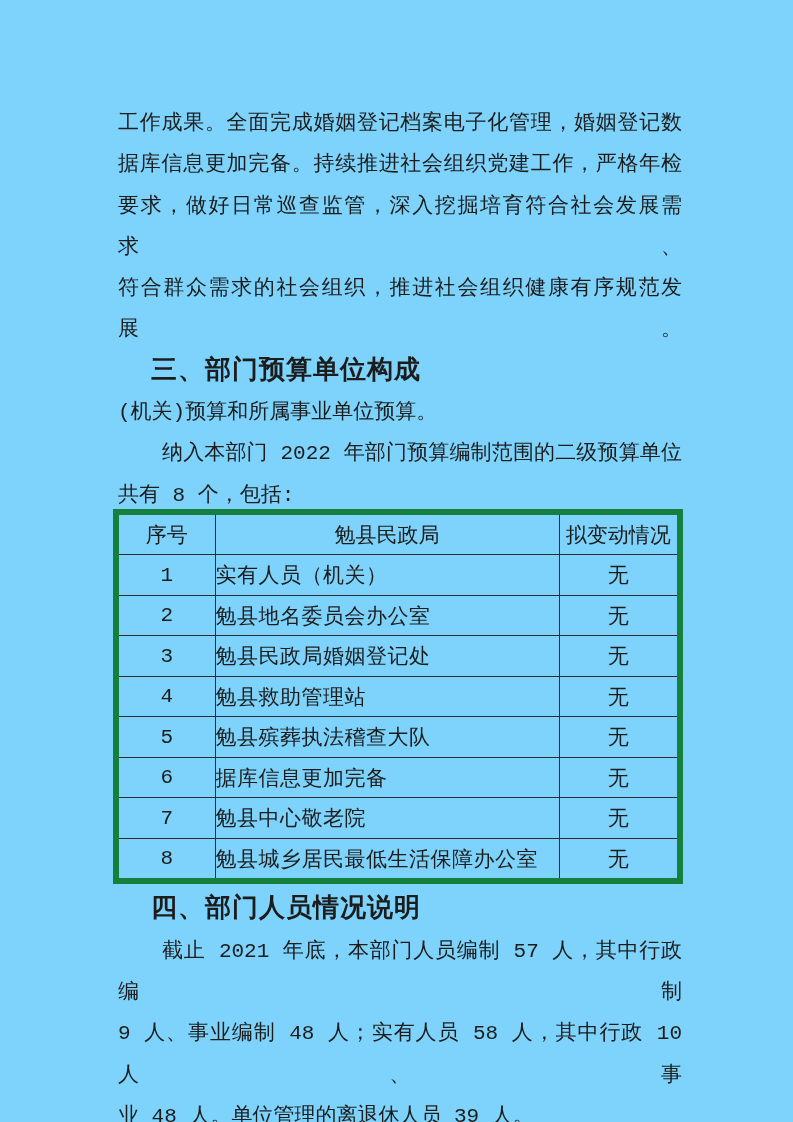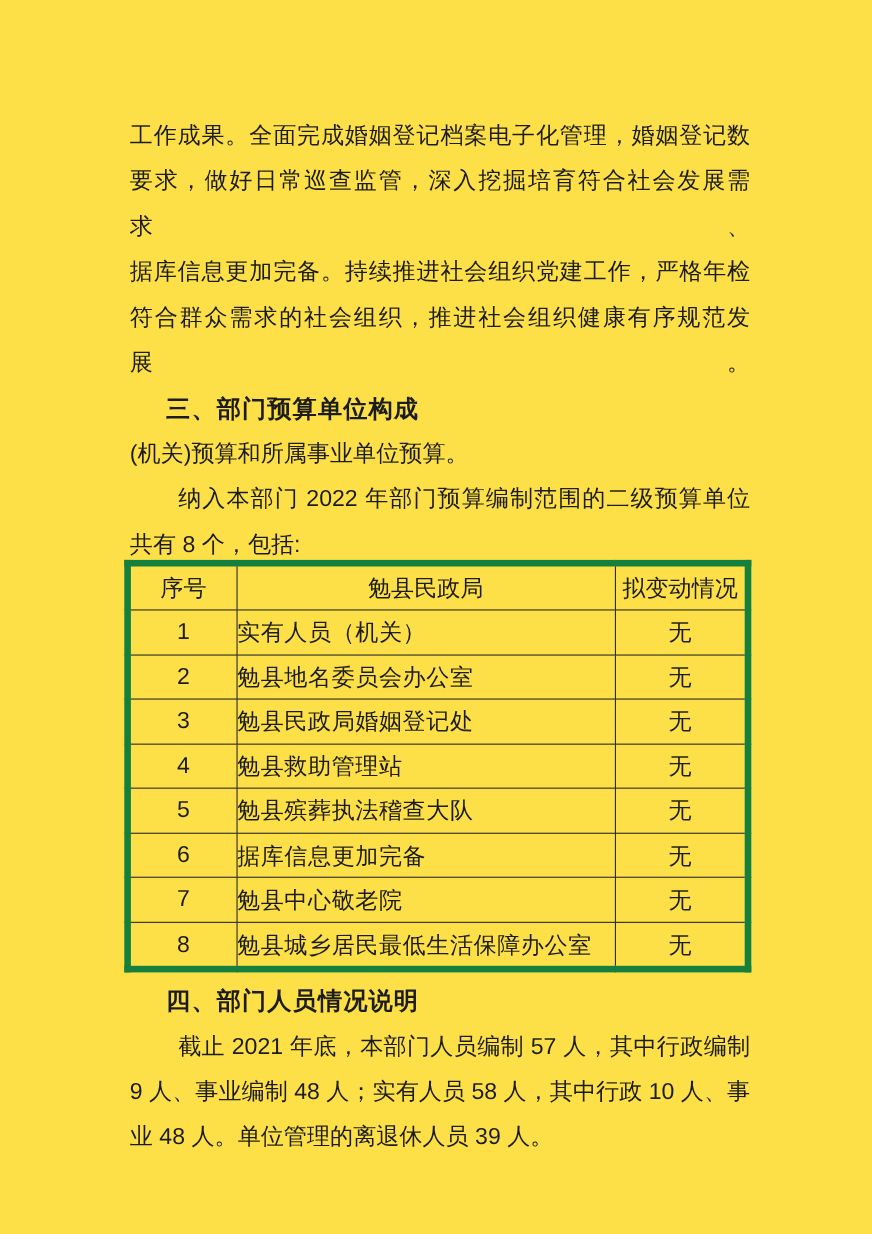--- a/index.html
+++ b/index.html
@@ -4,23 +4,23 @@
 <style>
   html, body {
     margin: 0;
     padding: 0;
     background: #ffffff;
   }
   .page {
     position: relative;
     width: 793px;
     height: 1122px;
-    background: #fde047;
+    background: #7dd3fc;
     overflow: hidden;
-    font-family: Liberation Sans, sans-serif;
+    font-family: Liberation Mono, monospace;
     color: #1c1c1c;
   }
   .content {
     position: absolute;
     left: 118px;
     top: 103px;
     width: 564px;
   }
   .line {
     font-size: 21px;
@@ -28,21 +28,21 @@
     white-space: nowrap;
   }
   .j {
     
     white-space: normal;
     text-align: justify;
     text-align-last: justify;
   }
   .indent { text-indent: 44px; }
   .heading {
-    font-size: 22px;
+    font-size: 26px;
     line-height: 41.3px;
     font-weight: bold;
     text-indent: 33px;
     letter-spacing: 1px;
   }
   table.units {
     border-collapse: collapse;
     table-layout: fixed;
     width: 568px;
     margin-left: -5px;
@@ -69,22 +69,22 @@
   }
 </style>
 </head>
 <body>
 
 <div class="page">
   <div class="content">
 
     <div>
       <div class="line j">工作成果。全面完成婚姻登记档案电子化管理，婚姻登记数</div>
+      <div class="line j">据库信息更加完备。持续推进社会组织党建工作，严格年检</div>
       <div class="line j">要求，做好日常巡查监管，深入挖掘培育符合社会发展需求、</div>
-      <div class="line j">据库信息更加完备。持续推进社会组织党建工作，严格年检</div>
       <div class="line j">符合群众需求的社会组织，推进社会组织健康有序规范发展。</div>
     </div>
 
     <div class="heading">三、部门预算单位构成</div>
 
     <div>
       <div class="line">(机关)预算和所属事业单位预算。</div>
     </div>
 
     <div>

